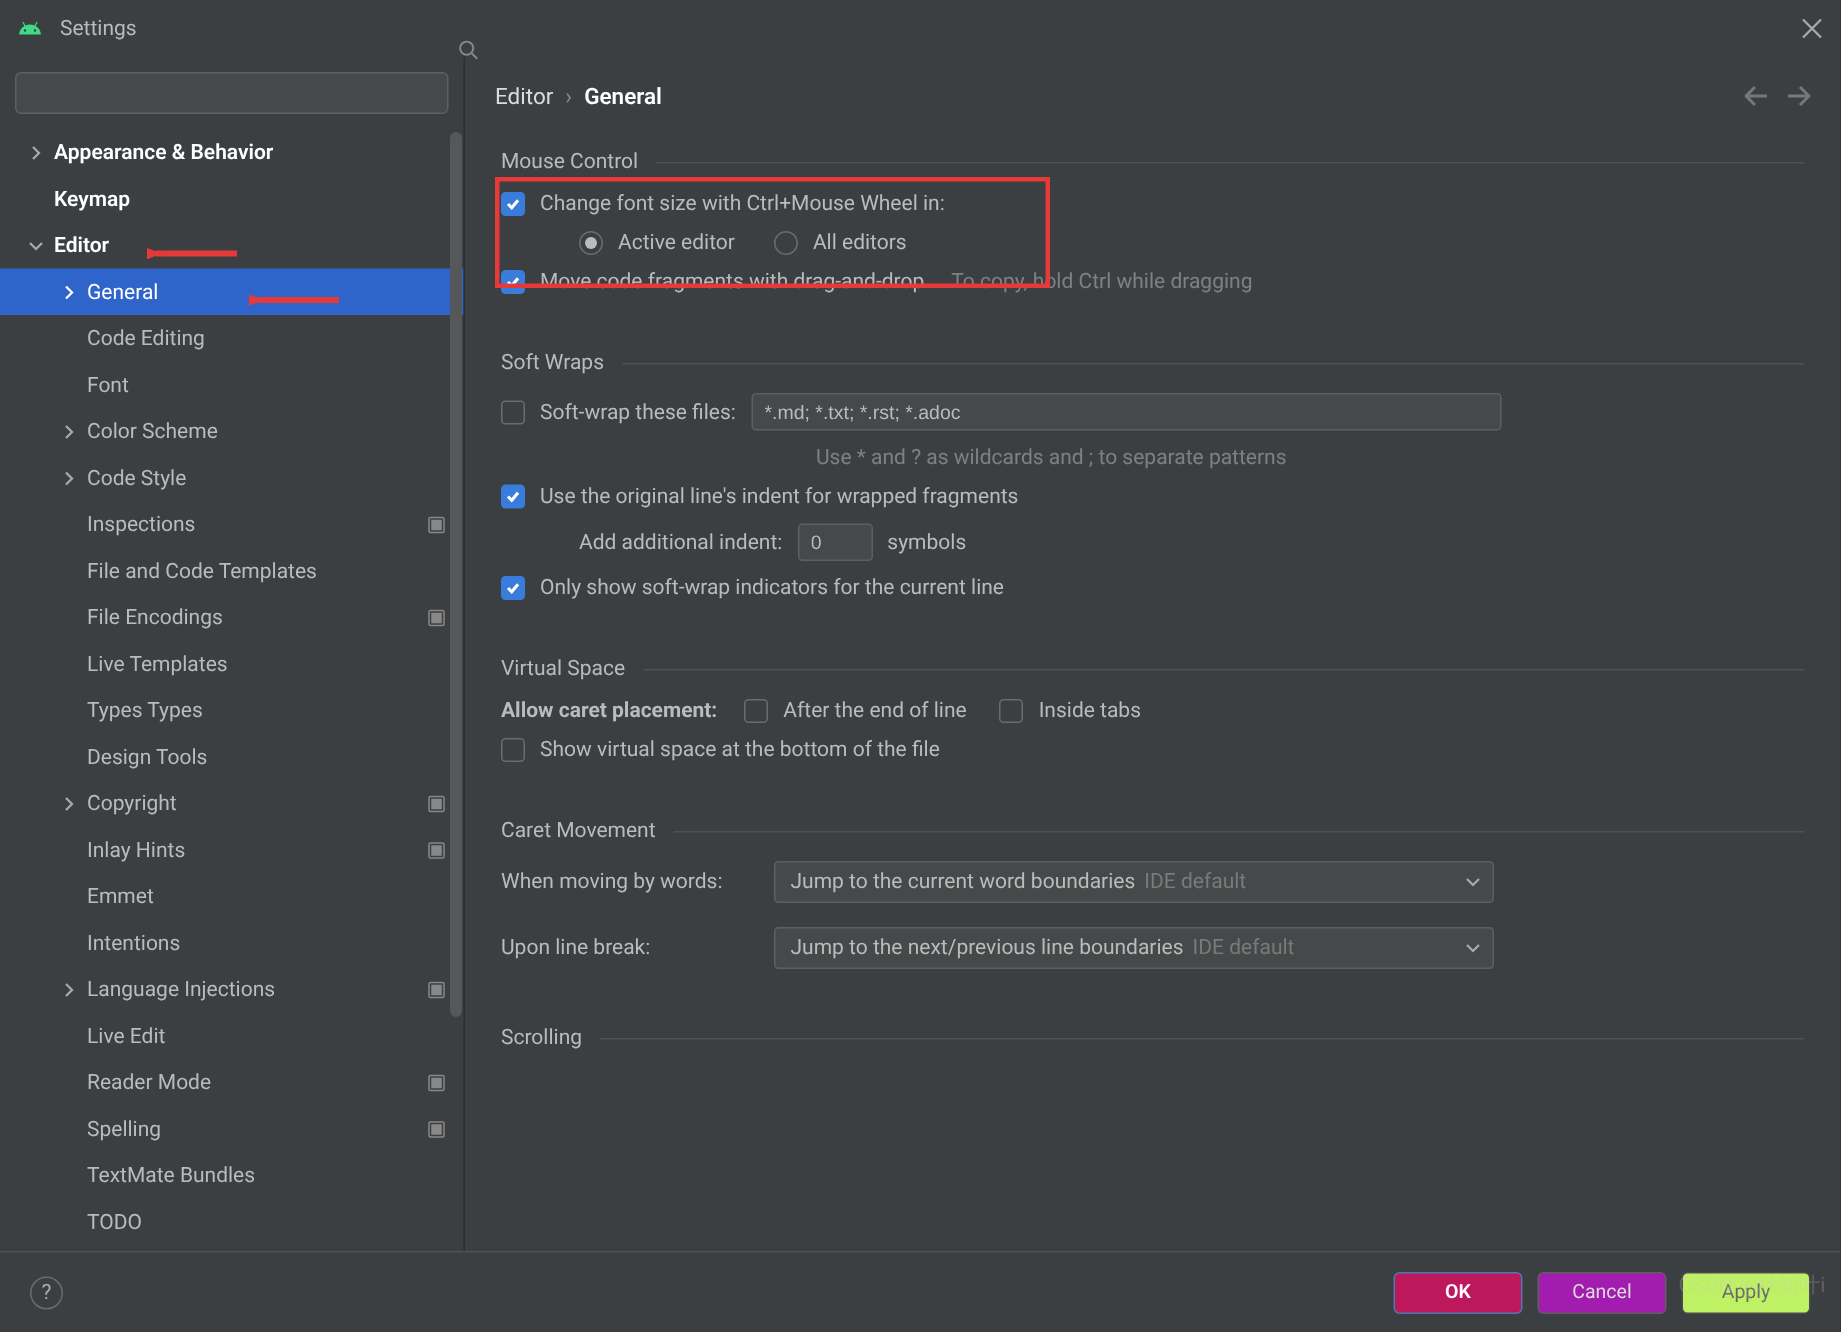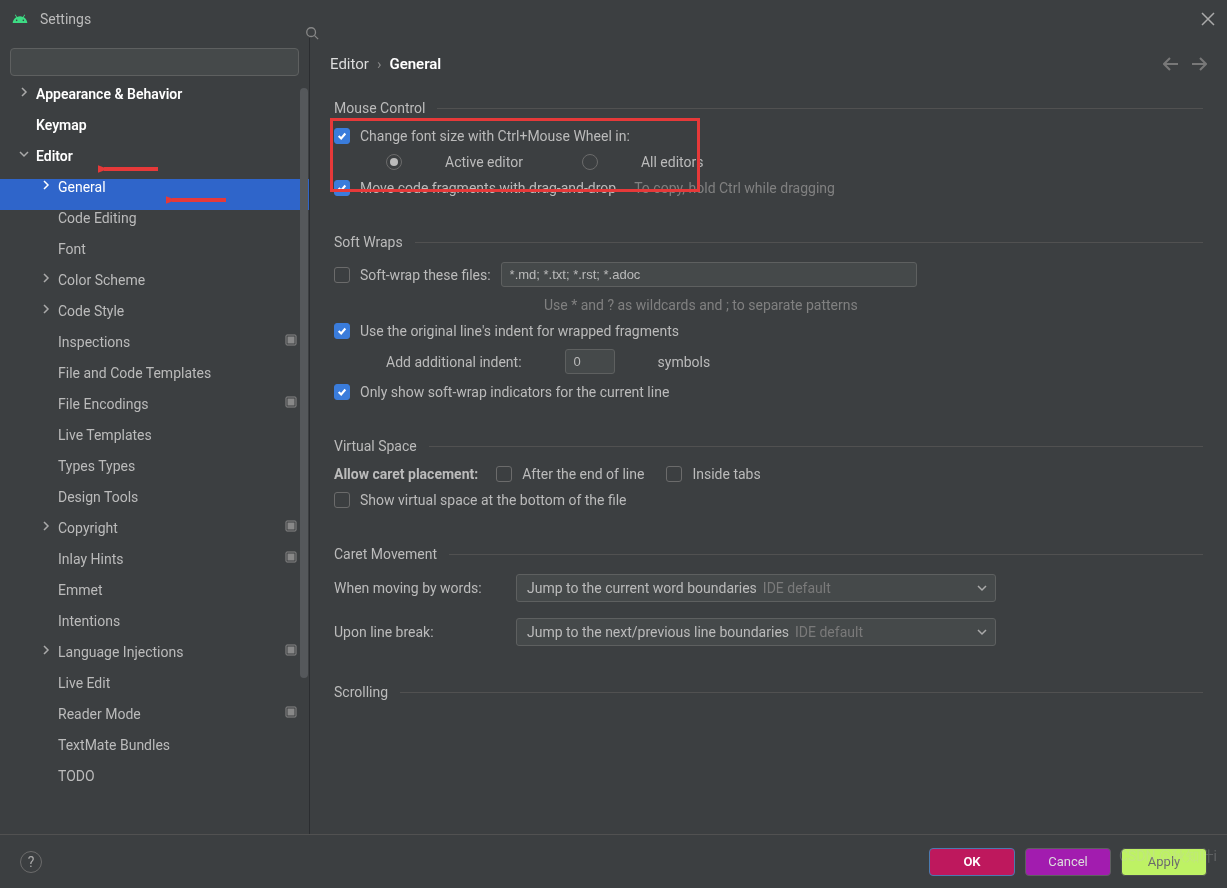--- a/index.html
+++ b/index.html
@@ -60,20 +60,21 @@
     font-size: 13px;
   }
   .search-wrap .icon {
     position: absolute; margin-left: 6px; margin-top: -22px;
     width: 14px; height: 14px; stroke: #888; stroke-width: 1.5; fill: none;
   }
   .tree { flex: 1; overflow-y: hidden; padding-top: 4px; }
   .tree-item {
     height: 31px;
     display: flex;
+    align-items: center;
     padding-right: 12px;
     cursor: pointer;
     font-size: 14px;
     color: #bbbbbb;
     position: relative;
   }
   .tree-item.lvl0 { padding-left: 36px; }
   .tree-item.lvl1 { padding-left: 58px; }
   .tree-item.bold { font-weight: 600; color: #fff; }
   .tree-item.selected { background: #2f65ca; color: #fff; }
@@ -116,38 +117,38 @@
     font-size: 14px;
     color: #bbbbbb;
     margin: 10px 0 12px 0;
     display: flex; align-items: center;
   }
   .section-title::after {
     content: ""; flex: 1; height: 1px; background: #515151; margin-left: 12px;
   }
   .row { display: flex; align-items: center; margin: 10px 0; font-size: 14px; color: #bbbbbb; }
   .indent1 { }
-  .indent2 { padding-left: 52px; gap: 33px; }
+  .indent2 { padding-left: 52px; }
   .checkbox, .radio {
     width: 16px; height: 16px; margin-right: 10px;
     border: 1px solid #6b6b6b; border-radius: 3px;
     display: inline-flex; align-items: center; justify-content: center;
     cursor: pointer; flex-shrink: 0;
   }
   .checkbox.checked { background: #3a7cdb; border-color: #3a7cdb; }
   .checkbox.checked svg { width: 10px; height: 10px; stroke: #fff; stroke-width: 2.5; fill: none; }
   .radio { border-radius: 50%; }
   .radio.checked::after { content: ""; width: 8px; height: 8px; border-radius: 50%; background: #bbbbbb; }
   .hint { color: #808080; font-size: 14px; margin-left: 18px; }
   .text-input {
     background: #45494a; border: 1px solid #5e6060;
     border-radius: 3px; color: #bbb; padding: 4px 8px;
     font-size: 13px;
   }
-  .text-input.wide { width: 416px; }
+  .text-input.wide { width: 500px; }
   .text-input.tiny { width: 50px; text-align: left; }
   .dropdown {
     background: #45494a; border: 1px solid #5e6060;
     border-radius: 3px; color: #bbb; padding: 5px 28px 5px 10px;
     font-size: 14px; width: 480px; position: relative;
     display: inline-flex; align-items: center; cursor: pointer;
   }
   .dropdown .dd-default { color: #7a7a7a; margin-left: 6px; }
   .dropdown svg { position: absolute; right: 8px; width: 10px; height: 10px; stroke: #aaa; stroke-width: 1.5; fill: none; }
   .red-box {
@@ -309,20 +310,27 @@
             <svg class="cfg" viewBox="0 0 12 12">
               <rect x="1" y="1" width="10" height="10" rx="1" fill="none" stroke="#888"></rect>
               <rect x="3" y="3" width="6" height="6" fill="#888"></rect>
             </svg>
           </div>
           <div class="tree-item lvl1">
             <span>Live Edit</span>
           </div>
           <div class="tree-item lvl1">
             <span>Reader Mode</span>
+            <svg class="cfg" viewBox="0 0 12 12">
+              <rect x="1" y="1" width="10" height="10" rx="1" fill="none" stroke="#888"></rect>
+              <rect x="3" y="3" width="6" height="6" fill="#888"></rect>
+            </svg>
+          </div>
+          <div class="tree-item lvl1">
+            <span>Spelling</span>
             <svg class="cfg" viewBox="0 0 12 12">
               <rect x="1" y="1" width="10" height="10" rx="1" fill="none" stroke="#888"></rect>
               <rect x="3" y="3" width="6" height="6" fill="#888"></rect>
             </svg>
           </div>
           <div class="tree-item lvl1">
             <span>TextMate Bundles</span>
           </div>
           <div class="tree-item lvl1">
             <span>TODO</span>

